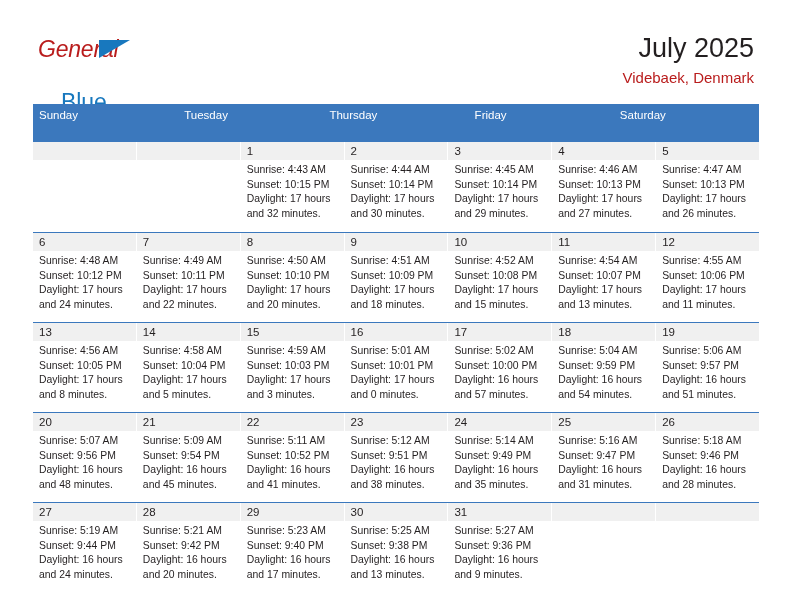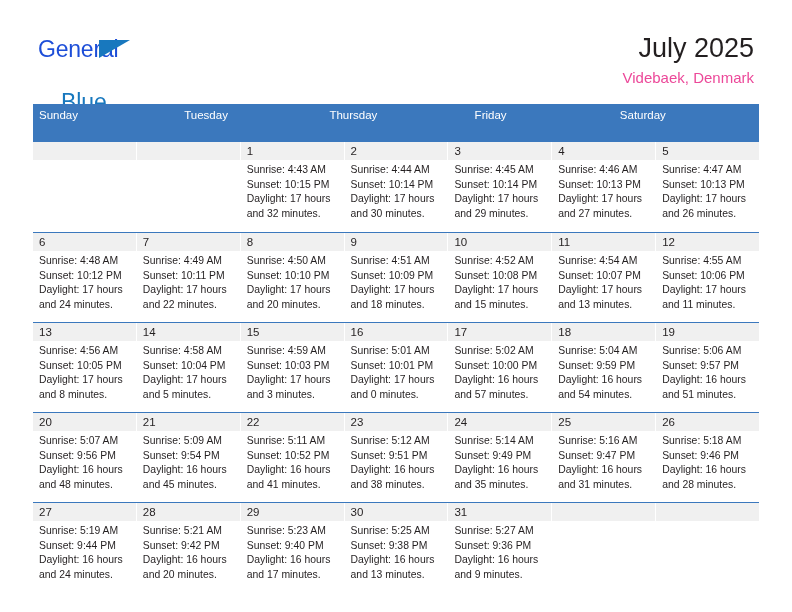--- a/index.html
+++ b/index.html
@@ -35,22 +35,23 @@
     top: 36px;
     width: 200px;
     height: 56px;
   }
   .logo-general {
     position: absolute;
     left: 0;
     top: 0;
     font-size: 23px;
     letter-spacing: -0.2px;
-    color: #1d4ed8;
+    color: #b91c1c;
     font-family: "Liberation Sans", sans-serif;
+    font-style: italic;
   }
   .logo-flag {
     position: absolute;
     left: 61px;
     top: 4px;
     width: 0;
     height: 0;
     border-left: 31px solid #1878be;
     border-bottom: 18px solid transparent;
   }
@@ -72,21 +73,21 @@
     text-align: right;
   }
   .cal-title {
     font-size: 27px;
     color: #231f20;
     line-height: 32px;
     white-space: nowrap;
   }
   .cal-subtitle {
     font-size: 15px;
-    color: #ec4899;
+    color: #b91c1c;
     line-height: 20px;
     margin-top: 4px;
     white-space: nowrap;
   }
 
   
   .calendar {
     position: absolute;
     left: 33px;
     top: 104px;

